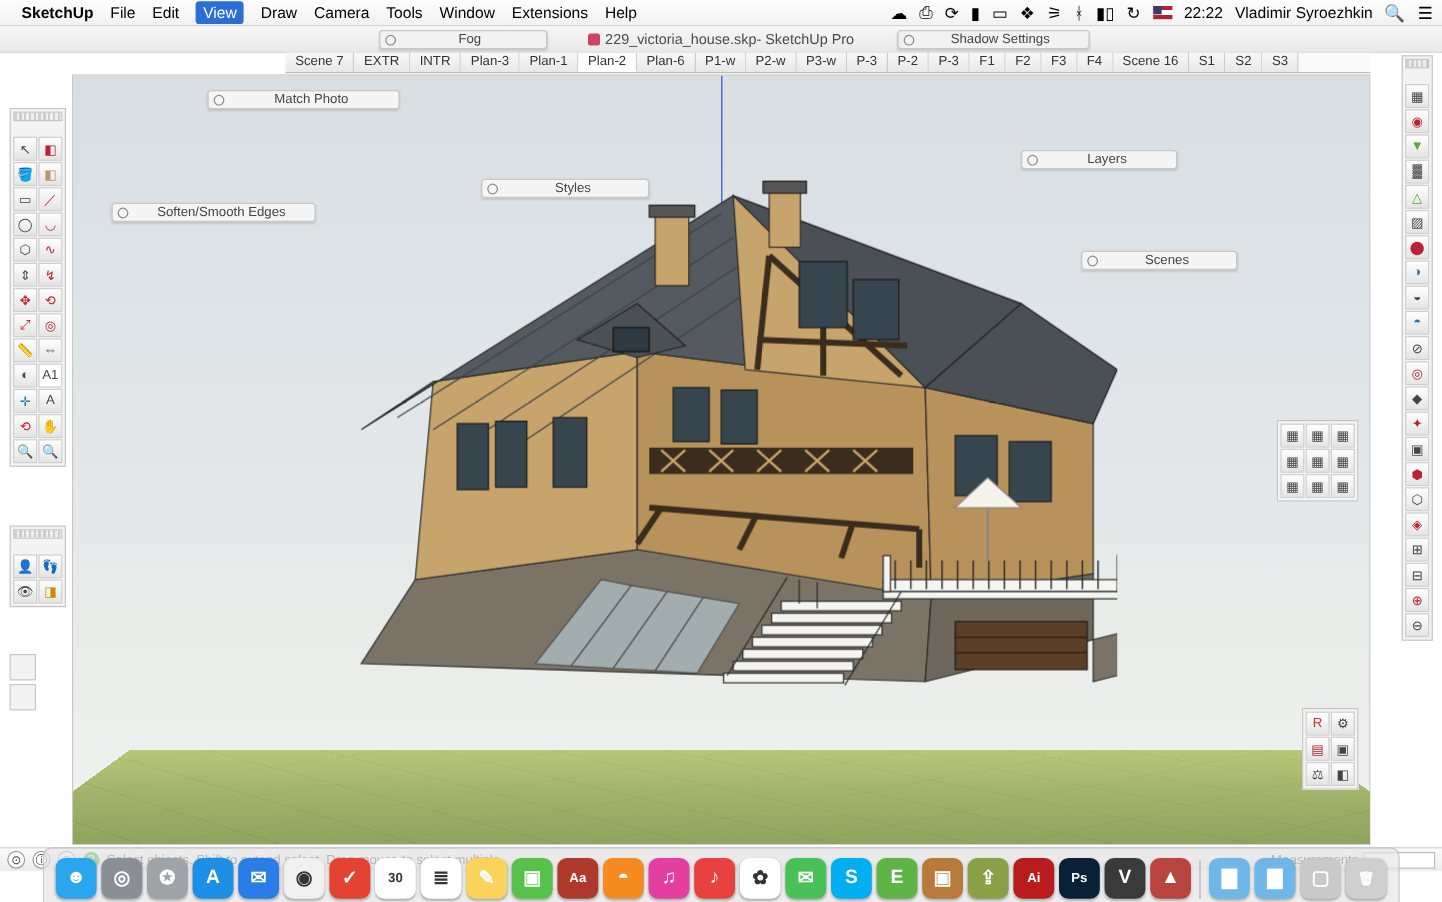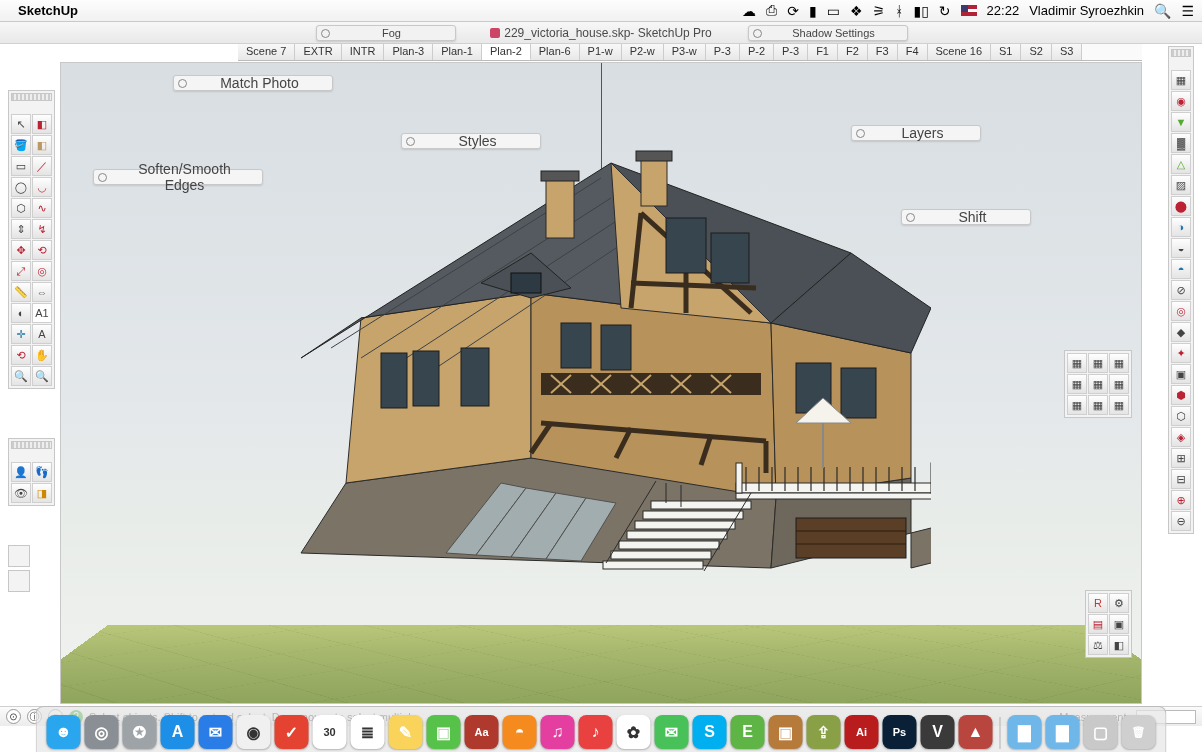--- a/index.html
+++ b/index.html
@@ -21,21 +21,21 @@
   .titlebar .doc-icon { width:10px;height:10px;background:#c46;display:inline-block;margin-right:4px;border-radius:2px; }
   .popout { position:absolute; display:flex; align-items:center; background:#f2f2f2; border:1px solid #c8c8c8; border-radius:3px; height:16px; padding:0 8px 0 4px; font-size:11px; color:#444; box-shadow:0 1px 2px rgba(0,0,0,0.15); gap:6px;}
   .popout .pin { width:9px;height:9px;border:1.5px solid #888;border-radius:50%; }
 
   
   .scene-tabs { position:absolute; left:238px; right:60px; top:44px; height:17px; display:flex; font-size:11px; color:#333; border-bottom:1px solid #bbb; background:#fafafa;}
   .scene-tab { padding:1px 8px; border-right:1px solid #ccc; background:linear-gradient(#f8f8f8,#e8e8e8); cursor:pointer;}
   .scene-tab.active { background:#fff; border-bottom:1px solid #fff; font-weight:500;}
 
   
-  .float-label { position:absolute; display:flex; align-items:center; background:#f5f5f5; border:1px solid #c8c8c8; border-radius:3px; height:16px; padding:0 10px 0 4px; font-size:14px; color:#444; box-shadow:0 1px 2px rgba(0,0,0,0.12); gap:10px; }
+  .float-label { position:absolute; display:flex; align-items:center; background:#f5f5f5; border:1px solid #c8c8c8; border-radius:3px; height:16px; padding:0 10px 0 4px; font-size:11px; color:#444; box-shadow:0 1px 2px rgba(0,0,0,0.12); gap:10px; }
   .float-label .pin { width:9px;height:9px;border:1.5px solid #888;border-radius:50%; }
 
   
   .toolstrip { position:absolute; background:#f3f3f3; border:1px solid #c7c7c7; display:grid; grid-template-columns:repeat(2,20px); grid-auto-rows:20px; gap:1px; padding:2px; }
   .toolstrip.single { grid-template-columns:20px; }
   .tool { width:20px;height:20px; background:linear-gradient(#fefefe,#e4e4e4); border:1px solid #cfcfcf; display:flex;align-items:center;justify-content:center; font-size:11px; color:#444; cursor:pointer;}
   .toolstrip .hdr { grid-column:1/-1; height:8px; background:repeating-linear-gradient(90deg,#ccc,#ccc 2px,#eee 2px,#eee 4px); border:1px solid #c7c7c7;}
 
   
   .mini-pal { position:absolute; background:#f3f3f3; border:1px solid #c7c7c7; padding:2px; display:grid; gap:1px; }
@@ -60,20 +60,21 @@
 
   
   .stub { position:absolute; width:22px; height:22px; background:#f3f3f3; border:1px solid #c7c7c7;}
 </style>
 </head>
 <body>
 
 <div class="menubar">
   <span class="apple"></span>
   <span class="app-name">SketchUp</span>
+  <span id="menu-items"><span class="menu-item">File</span><span class="menu-item">Edit</span><span class="menu-item active">View</span><span class="menu-item">Draw</span><span class="menu-item">Camera</span><span class="menu-item">Tools</span><span class="menu-item">Window</span><span class="menu-item">Extensions</span><span class="menu-item">Help</span></span>
   <div class="menubar-right">
     <span class="glyph">☁</span>
     <span class="glyph">⎙</span>
     <span class="glyph">⟳</span>
     <span class="glyph">▮</span>
     <span class="glyph">▭</span>
     <span class="glyph">❖</span>
     <span class="glyph">⚞</span>
     <span class="glyph">ᚼ</span>
     <span class="glyph">▮▯</span>
@@ -260,31 +261,31 @@
   </div>
 
   <div class="float-label" style="left:112px; top:12px; width:160px;">
     <span class="pin"></span>
     <span style="flex:1;text-align:center;">Match Photo</span>
   </div>
   <div class="float-label" style="left:20px; top:106px; width:170px;margin-left:12px;">
     <span class="pin"></span>
     <span style="flex:1;text-align:center;">Soften/Smooth Edges</span>
   </div>
-  <div class="float-label" style="left:340px; top:70px; width:140px;">
+  <div class="float-label" style="left:340px; top:86px; width:140px;">
     <span class="pin"></span>
     <span style="flex:1;text-align:center;">Styles</span>
   </div>
   <div class="float-label" style="right:160px; top:62px; width:130px;">
     <span class="pin"></span>
     <span style="flex:1;text-align:center;">Layers</span>
   </div>
   <div class="float-label" style="right:110px; top:146px; width:130px;">
     <span class="pin"></span>
-    <span style="flex:1;text-align:center;">Shift</span>
+    <span style="flex:1;text-align:center;">Scenes</span>
   </div>
 </div>
 
 <div class="toolstrip" style="left:8px; top:90px;">
   <div class="hdr"></div>
   <div class="tool">↖</div>
   <div class="tool" style="color:#b23;">◧</div>
   <div class="tool" style="color:#b23;">🪣</div>
   <div class="tool" style="color:#b96;">◧</div>
   <div class="tool">▭</div>

